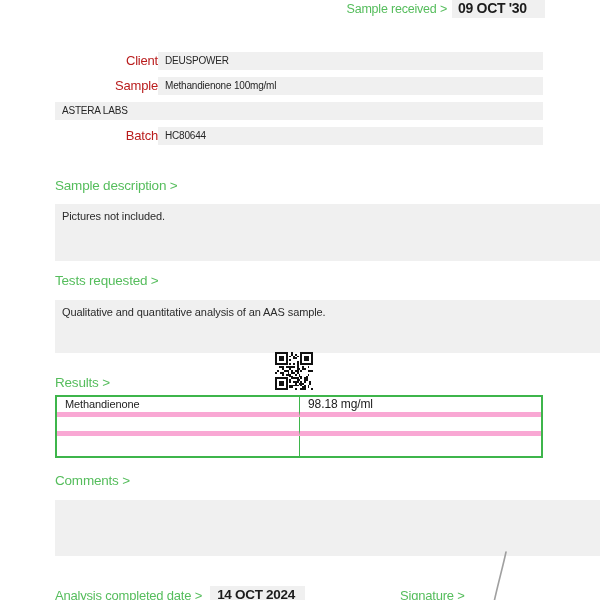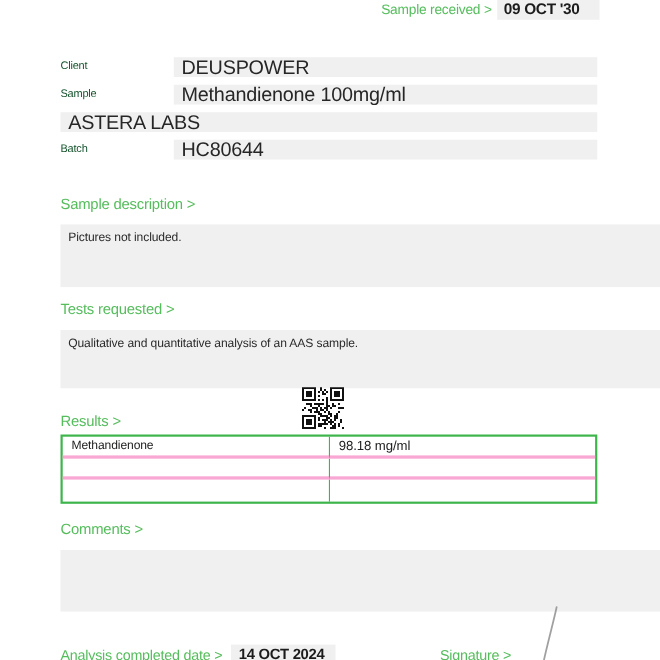--- a/index.html
+++ b/index.html
@@ -26,26 +26,26 @@
     font-size:14px;font-weight:600;letter-spacing:-0.3px;
     width:84px;height:18px;line-height:17px;padding:0 3px 0 6px;
     white-space:nowrap;
   }
   
   .info-grid{
     position:absolute;left:55px;top:52px;width:488px;
   }
   .info-row{display:flex;height:18px;margin-bottom:7px;}
   .info-label{
-    width:103px;flex:none;font-size:10px;color:#14532d;
-    line-height:18px;letter-spacing:-0.2px;
+    width:103px;flex:none;font-size:13px;color:#b91c1c;
+    line-height:18px;letter-spacing:-0.2px;text-align:right;
   }
   .info-value{
     flex:1;background:#f0f0f0;color:#262626;
-    font-size:18px;font-weight:500;line-height:18px;
+    font-size:10px;font-weight:500;line-height:18px;
     padding-left:7px;letter-spacing:-0.2px;white-space:nowrap;
   }
   
   .section-heading{
     position:absolute;left:55px;
     font-size:13.5px;color:#55bd5c;letter-spacing:-0.2px;
   }
   .h-desc{top:178px;}
   .h-tests{top:273px;}
   .h-results{top:363px;margin-top:12px;}
@@ -61,21 +61,21 @@
   .box-comments{top:500px;height:56px;}
   
   .qr{position:absolute;left:274px;top:352px;width:40px;height:38px;}
   
   .results-table{
     position:absolute;left:55px;top:395px;width:488px;height:63px;
     border:2px solid #3eb54b;box-sizing:border-box;
     display:grid;grid-template-columns:243px 1fr;grid-template-rows:1fr 1fr 1fr;
   }
   .results-table .cell{
-    border-right:1px solid #3eb54b;border-bottom:3px solid #f9a8d4;
+    border-right:1px solid #3eb54b;border-bottom:5px solid #f9a8d4;
     display:flex;align-items:center;padding-left:8px;
     font-size:11px;color:#222222;letter-spacing:-0.1px;box-sizing:border-box;
     overflow:hidden;white-space:nowrap;
   }
   .results-table .cell.result{font-size:12px;}
   .results-table .cell.last-col{border-right:none;}
   .results-table .cell.last-row{border-bottom:none;}
   
   .footer-row{
     position:absolute;left:55px;top:586px;width:488px;height:18px;

